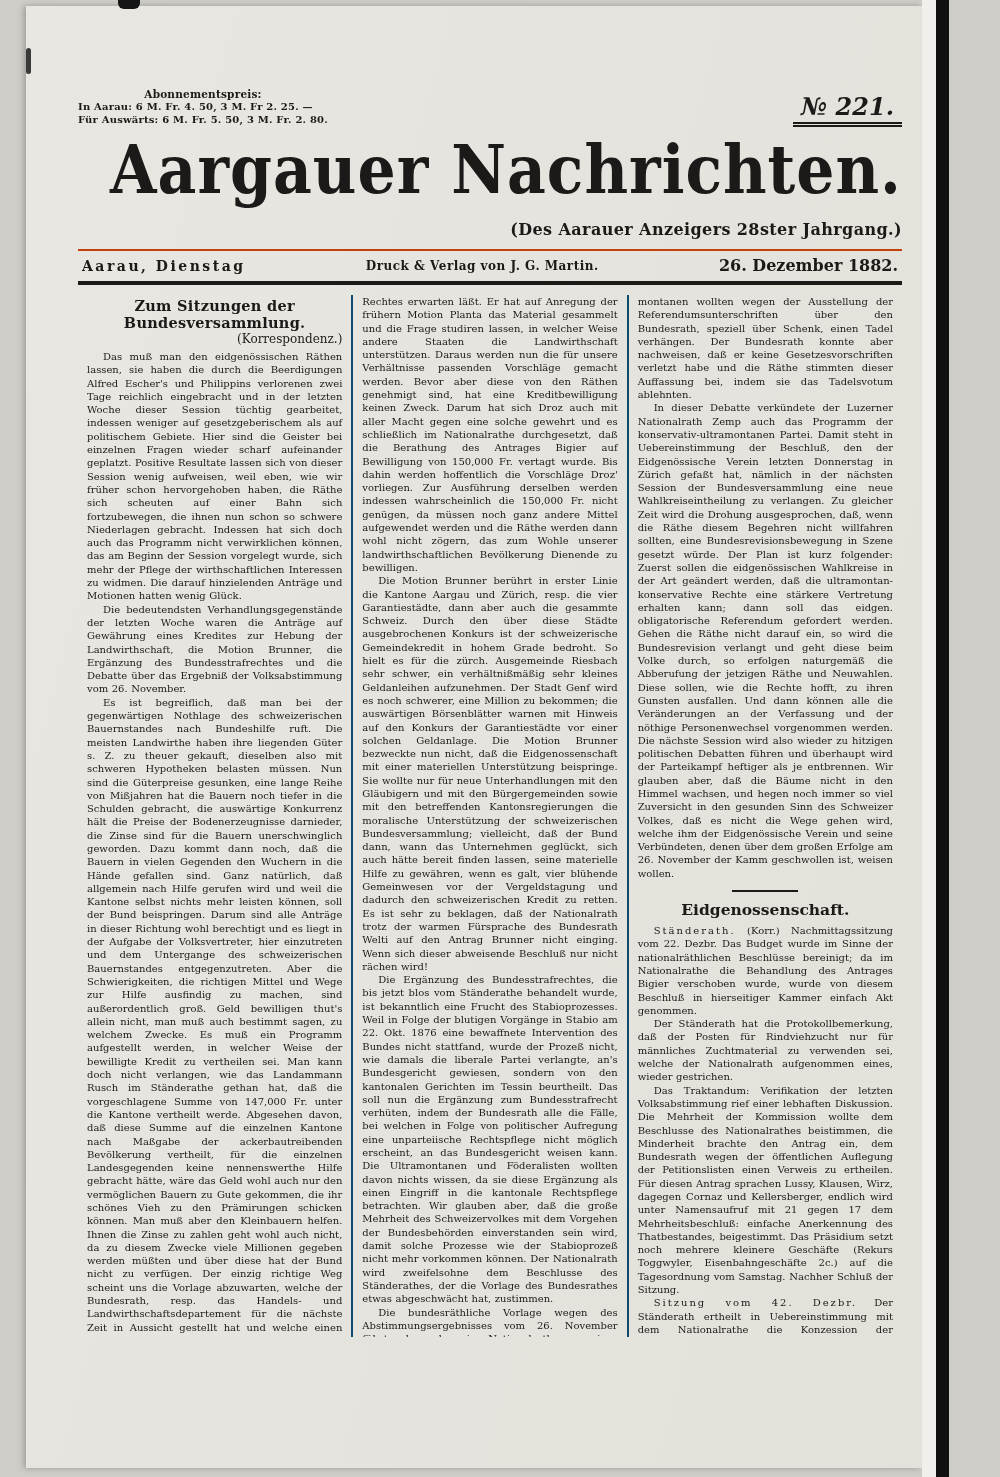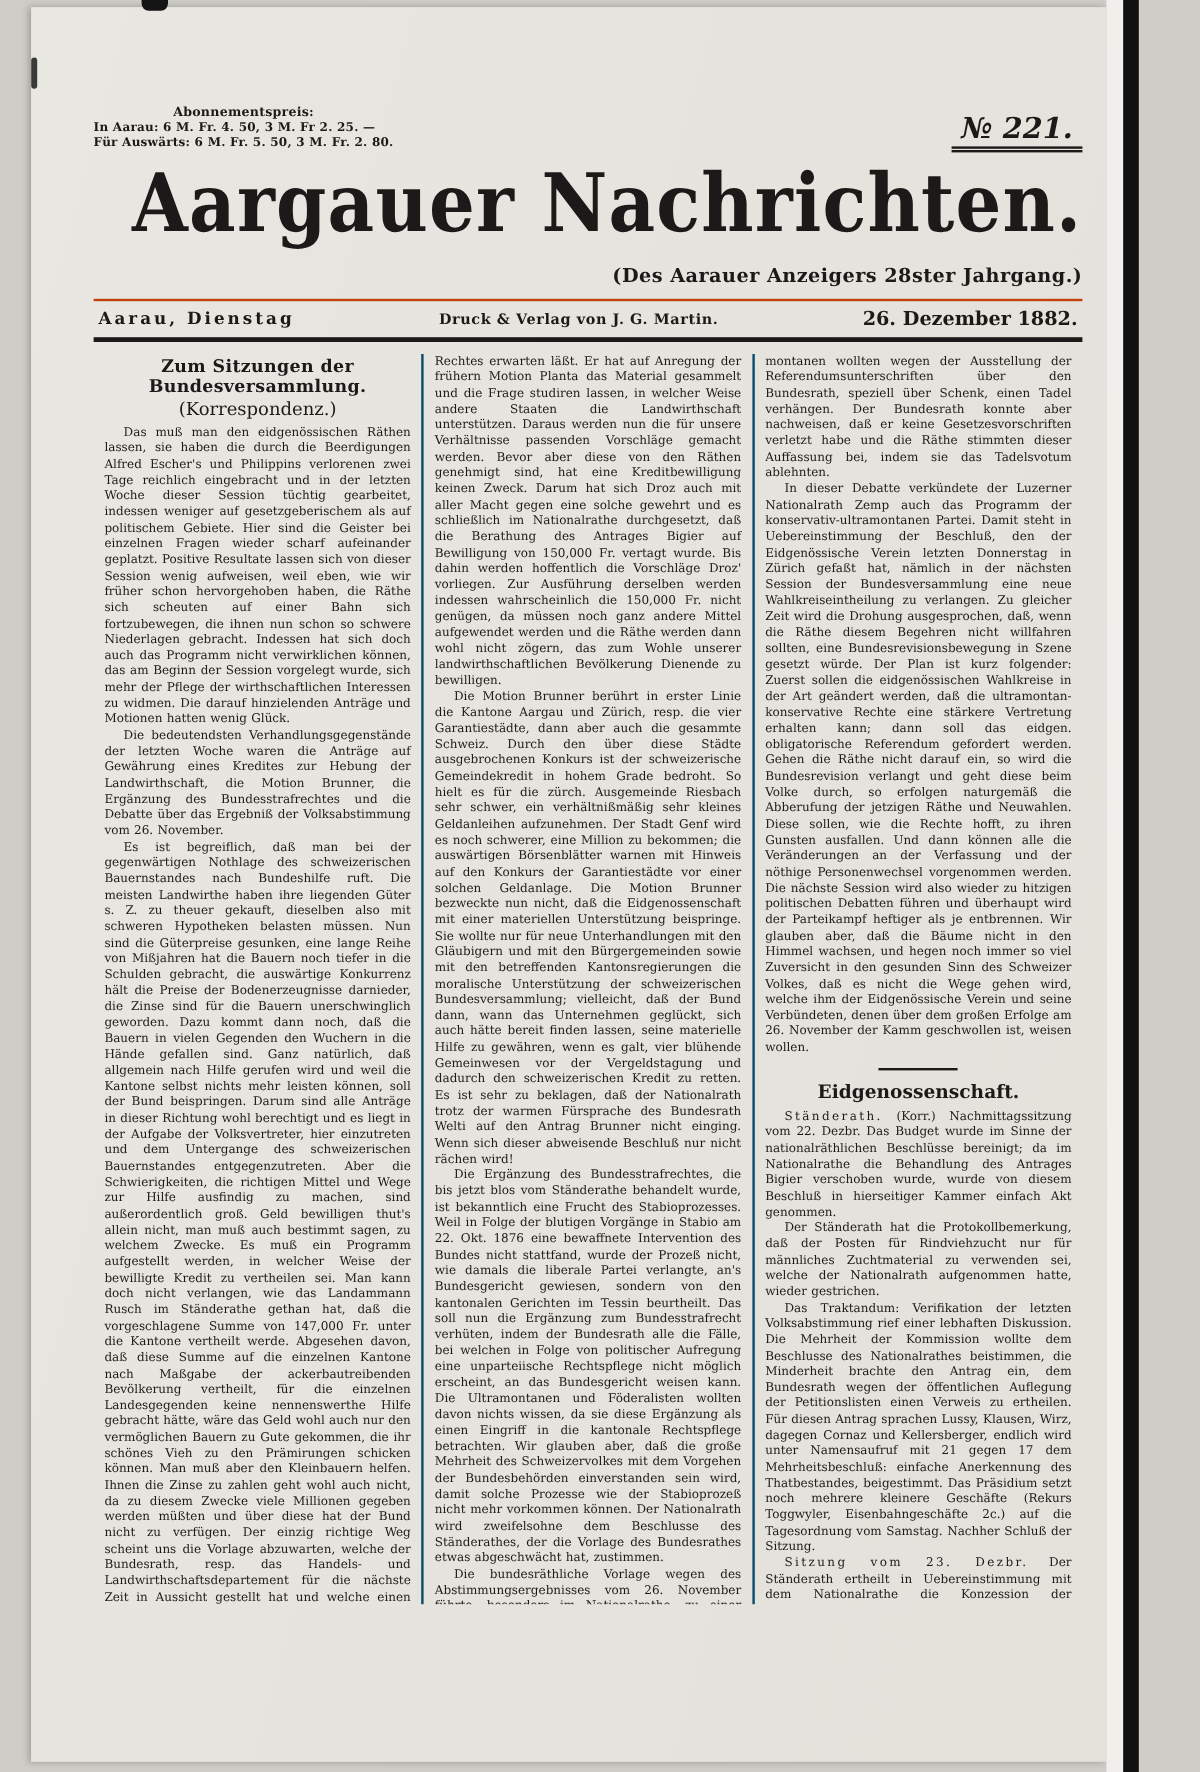--- a/index.html
+++ b/index.html
@@ -56,21 +56,21 @@
   .column + .column{border-left:2px solid #0c4a6e;}
   .column p{
     margin:0;font-size:10px;line-height:13.3px;text-align:justify;
     text-indent:1.6em;hyphens:none;word-spacing:.4px;
   }
   .column p.no-indent{text-indent:0;}
   .article-heading{
     text-align:center;font-size:14.5px;font-weight:bold;margin:2px 0 0;
     letter-spacing:.3px;
   }
-  .article-subheading{text-align:center;font-size:15px;margin:1px 0 4px;}
+  .article-subheading{text-align:right;font-size:12px;margin:1px 0 4px;}
   .section-heading{
     text-align:center;font-size:15.5px;font-weight:bold;margin:10px 0 5px;
   }
   .section-heading::before{
     content:"";display:block;width:66px;margin:0 auto 8px;
     border-top:2.5px solid #1c1a18;
   }
   .lead{letter-spacing:2px;}
 </style>
 </head>
@@ -116,19 +116,19 @@
         <p class="paragraph no-indent">Rechtes erwarten läßt. Er hat auf Anregung der frühern Motion Planta das Material gesammelt und die Frage studiren lassen, in welcher Weise andere Staaten die Landwirthschaft unterstützen. Daraus werden nun die für unsere Verhältnisse passenden Vorschläge gemacht werden. Bevor aber diese von den Räthen genehmigt sind, hat eine Kreditbewilligung keinen Zweck. Darum hat sich Droz auch mit aller Macht gegen eine solche gewehrt und es schließlich im Nationalrathe durchgesetzt, daß die Berathung des Antrages Bigier auf Bewilligung von 150,000 Fr. vertagt wurde. Bis dahin werden hoffentlich die Vorschläge Droz' vorliegen. Zur Ausführung derselben werden indessen wahrscheinlich die 150,000 Fr. nicht genügen, da müssen noch ganz andere Mittel aufgewendet werden und die Räthe werden dann wohl nicht zögern, das zum Wohle unserer landwirthschaftlichen Bevölkerung Dienende zu bewilligen.</p>
         <p class="paragraph">Die Motion Brunner berührt in erster Linie die Kantone Aargau und Zürich, resp. die vier Garantiestädte, dann aber auch die gesammte Schweiz. Durch den über diese Städte ausgebrochenen Konkurs ist der schweizerische Gemeindekredit in hohem Grade bedroht. So hielt es für die zürch. Ausgemeinde Riesbach sehr schwer, ein verhältnißmäßig sehr kleines Geldanleihen aufzunehmen. Der Stadt Genf wird es noch schwerer, eine Million zu bekommen; die auswärtigen Börsenblätter warnen mit Hinweis auf den Konkurs der Garantiestädte vor einer solchen Geldanlage. Die Motion Brunner bezweckte nun nicht, daß die Eidgenossenschaft mit einer materiellen Unterstützung beispringe. Sie wollte nur für neue Unterhandlungen mit den Gläubigern und mit den Bürgergemeinden sowie mit den betreffenden Kantonsregierungen die moralische Unterstützung der schweizerischen Bundesversammlung; vielleicht, daß der Bund dann, wann das Unternehmen geglückt, sich auch hätte bereit finden lassen, seine materielle Hilfe zu gewähren, wenn es galt, vier blühende Gemeinwesen vor der Vergeldstagung und dadurch den schweizerischen Kredit zu retten. Es ist sehr zu beklagen, daß der Nationalrath trotz der warmen Fürsprache des Bundesrath Welti auf den Antrag Brunner nicht einging. Wenn sich dieser abweisende Beschluß nur nicht rächen wird!</p>
         <p class="paragraph">Die Ergänzung des Bundesstrafrechtes, die bis jetzt blos vom Ständerathe behandelt wurde, ist bekanntlich eine Frucht des Stabioprozesses. Weil in Folge der blutigen Vorgänge in Stabio am 22. Okt. 1876 eine bewaffnete Intervention des Bundes nicht stattfand, wurde der Prozeß nicht, wie damals die liberale Partei verlangte, an's Bundesgericht gewiesen, sondern von den kantonalen Gerichten im Tessin beurtheilt. Das soll nun die Ergänzung zum Bundesstrafrecht verhüten, indem der Bundesrath alle die Fälle, bei welchen in Folge von politischer Aufregung eine unparteiische Rechtspflege nicht möglich erscheint, an das Bundesgericht weisen kann. Die Ultramontanen und Föderalisten wollten davon nichts wissen, da sie diese Ergänzung als einen Eingriff in die kantonale Rechtspflege betrachten. Wir glauben aber, daß die große Mehrheit des Schweizervolkes mit dem Vorgehen der Bundesbehörden einverstanden sein wird, damit solche Prozesse wie der Stabioprozeß nicht mehr vorkommen können. Der Nationalrath wird zweifelsohne dem Beschlusse des Ständerathes, der die Vorlage des Bundesrathes etwas abgeschwächt hat, zustimmen.</p>
         <p class="paragraph">Die bundesräthliche Vorlage wegen des Abstimmungsergebnisses vom 26. November führte, besonders im Nationalrathe, zu einer großen Redeschlacht, die drei Sitzungen in Anspruch nahm. Die Ultra-</p>
       </div>
       <div class="column">
         <p class="paragraph no-indent">montanen wollten wegen der Ausstellung der Referendumsunterschriften über den Bundesrath, speziell über Schenk, einen Tadel verhängen. Der Bundesrath konnte aber nachweisen, daß er keine Gesetzesvorschriften verletzt habe und die Räthe stimmten dieser Auffassung bei, indem sie das Tadelsvotum ablehnten.</p>
         <p class="paragraph">In dieser Debatte verkündete der Luzerner Nationalrath Zemp auch das Programm der konservativ-ultramontanen Partei. Damit steht in Uebereinstimmung der Beschluß, den der Eidgenössische Verein letzten Donnerstag in Zürich gefaßt hat, nämlich in der nächsten Session der Bundesversammlung eine neue Wahlkreiseintheilung zu verlangen. Zu gleicher Zeit wird die Drohung ausgesprochen, daß, wenn die Räthe diesem Begehren nicht willfahren sollten, eine Bundesrevisionsbewegung in Szene gesetzt würde. Der Plan ist kurz folgender: Zuerst sollen die eidgenössischen Wahlkreise in der Art geändert werden, daß die ultramontan-konservative Rechte eine stärkere Vertretung erhalten kann; dann soll das eidgen. obligatorische Referendum gefordert werden. Gehen die Räthe nicht darauf ein, so wird die Bundesrevision verlangt und geht diese beim Volke durch, so erfolgen naturgemäß die Abberufung der jetzigen Räthe und Neuwahlen. Diese sollen, wie die Rechte hofft, zu ihren Gunsten ausfallen. Und dann können alle die Veränderungen an der Verfassung und der nöthige Personenwechsel vorgenommen werden. Die nächste Session wird also wieder zu hitzigen politischen Debatten führen und überhaupt wird der Parteikampf heftiger als je entbrennen. Wir glauben aber, daß die Bäume nicht in den Himmel wachsen, und hegen noch immer so viel Zuversicht in den gesunden Sinn des Schweizer Volkes, daß es nicht die Wege gehen wird, welche ihm der Eidgenössische Verein und seine Verbündeten, denen über dem großen Erfolge am 26. November der Kamm geschwollen ist, weisen wollen.</p>
         <div class="section-heading">Eidgenossenschaft.</div>
         <p class="paragraph"><span class="lead">Ständerath.</span> (Korr.) Nachmittagssitzung vom 22. Dezbr. Das Budget wurde im Sinne der nationalräthlichen Beschlüsse bereinigt; da im Nationalrathe die Behandlung des Antrages Bigier verschoben wurde, wurde von diesem Beschluß in hierseitiger Kammer einfach Akt genommen.</p>
-        <p class="paragraph">Der Ständerath hat die Protokollbemerkung, daß der Posten für Rindviehzucht nur für männliches Zuchtmaterial zu verwenden sei, welche der Nationalrath aufgenommen hatte, wieder gestrichen.</p>
+        <p class="paragraph">Der Ständerath hat die Protokollbemerkung, daß der Posten für Rindviehzucht nur für männliches Zuchtmaterial zu verwenden sei, welche der Nationalrath aufgenommen eines, wieder gestrichen.</p>
         <p class="paragraph">Das Traktandum: Verifikation der letzten Volksabstimmung rief einer lebhaften Diskussion. Die Mehrheit der Kommission wollte dem Beschlusse des Nationalrathes beistimmen, die Minderheit brachte den Antrag ein, dem Bundesrath wegen der öffentlichen Auflegung der Petitionslisten einen Verweis zu ertheilen. Für diesen Antrag sprachen Lussy, Klausen, Wirz, dagegen Cornaz und Kellersberger, endlich wird unter Namensaufruf mit 21 gegen 17 dem Mehrheitsbeschluß: einfache Anerkennung des Thatbestandes, beigestimmt. Das Präsidium setzt noch mehrere kleinere Geschäfte (Rekurs Toggwyler, Eisenbahngeschäfte 2c.) auf die Tagesordnung vom Samstag. Nachher Schluß der Sitzung.</p>
-        <p class="paragraph"><span class="lead">Sitzung vom 23. Dezbr.</span> Der Ständerath ertheilt in Uebereinstimmung mit dem Nationalrathe die Konzession der schmalspurigen Eisenbahn von Ponte nach Chaux-de-fonds; ferner wird die Fristverlängerung für die Schmalspurbahn von Tavannes nach Tramelan in Uebereinstimmung mit dem Nationalrath bewilligt. Der Rekurs</p>
+        <p class="paragraph"><span class="lead">Sitzung vom 42. Dezbr.</span> Der Ständerath ertheilt in Uebereinstimmung mit dem Nationalrathe die Konzession der schmalspurigen Eisenbahn von Ponte nach Chaux-de-fonds; ferner wird die Fristverlängerung für die Schmalspurbahn von Tavannes nach Tramelan in Uebereinstimmung mit dem Nationalrath bewilligt. Der Rekurs</p>
       </div>
     </div>
 
 </div>
 
 </body></html>

